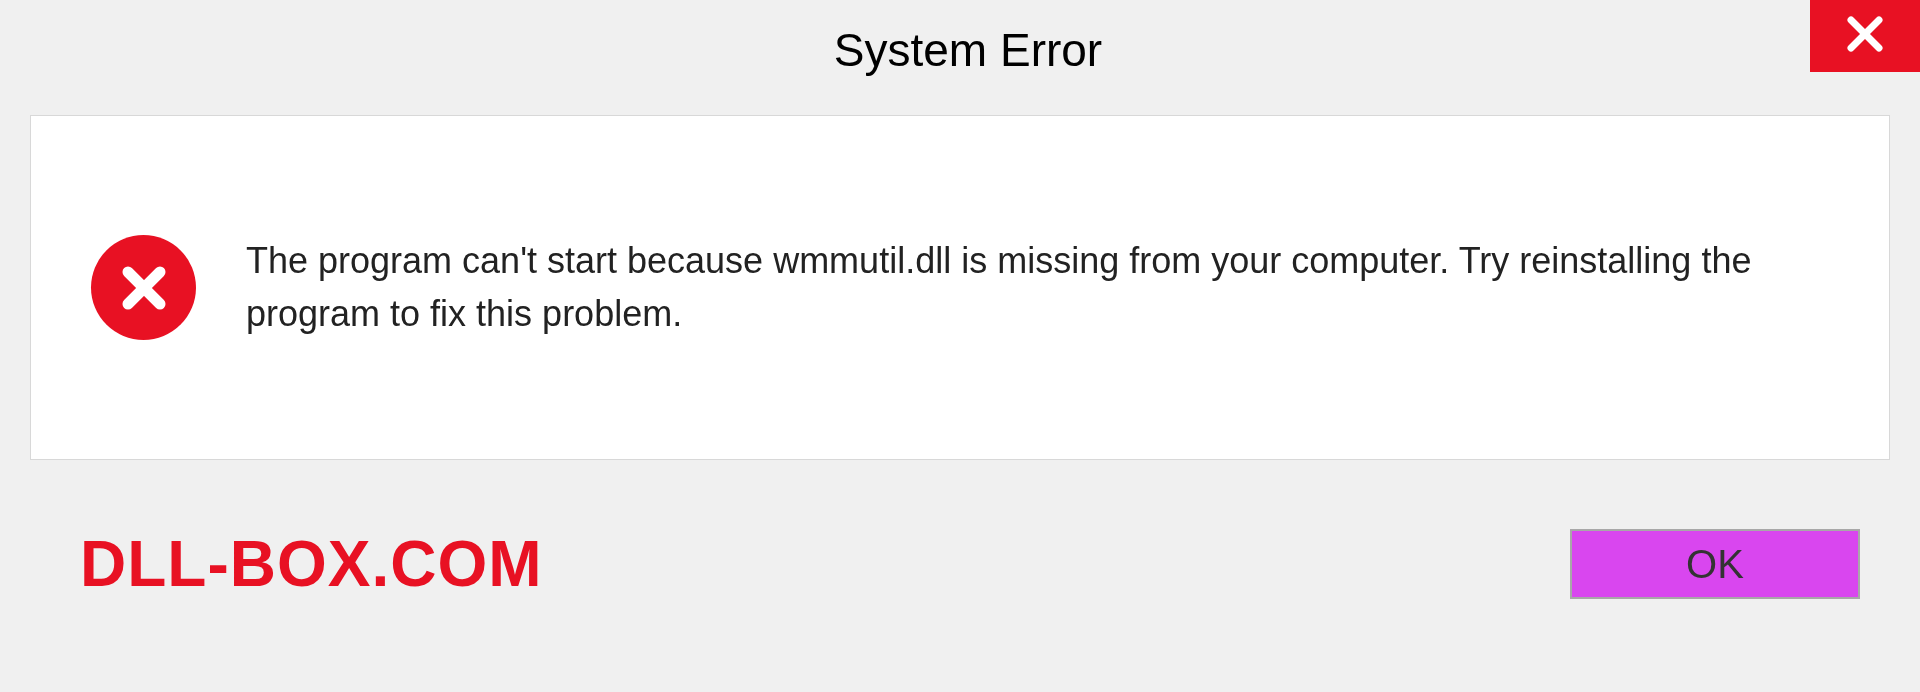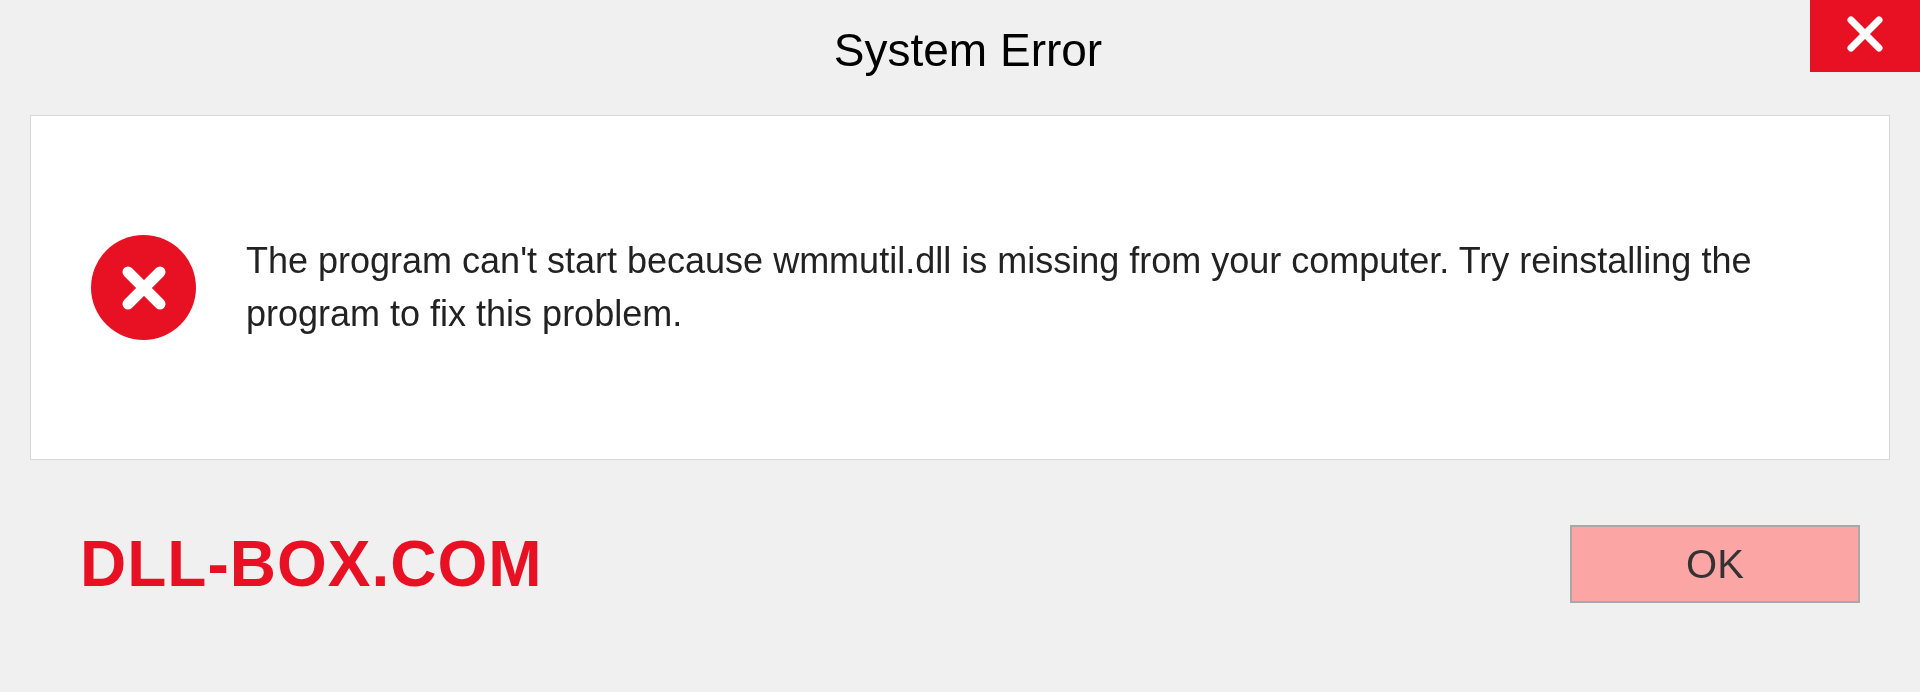--- a/index.html
+++ b/index.html
@@ -88,22 +88,22 @@
     }
     .watermark {
       font-size: 64px;
       font-weight: 700;
       color: #e81123;
       letter-spacing: 1px;
       font-family: Arial, sans-serif;
     }
     .ok-button {
       width: 290px;
-      height: 78px;
-      background: #fca5a5;
+      height: 70px;
+      background: #d946ef;
       border: 2px solid #a8a8a8;
       font-size: 40px;
       color: #333;
       display: flex;
       align-items: center;
       justify-content: center;
       cursor: pointer;
       font-family: "Segoe UI", Tahoma, Arial, sans-serif;
     }
   </style>

